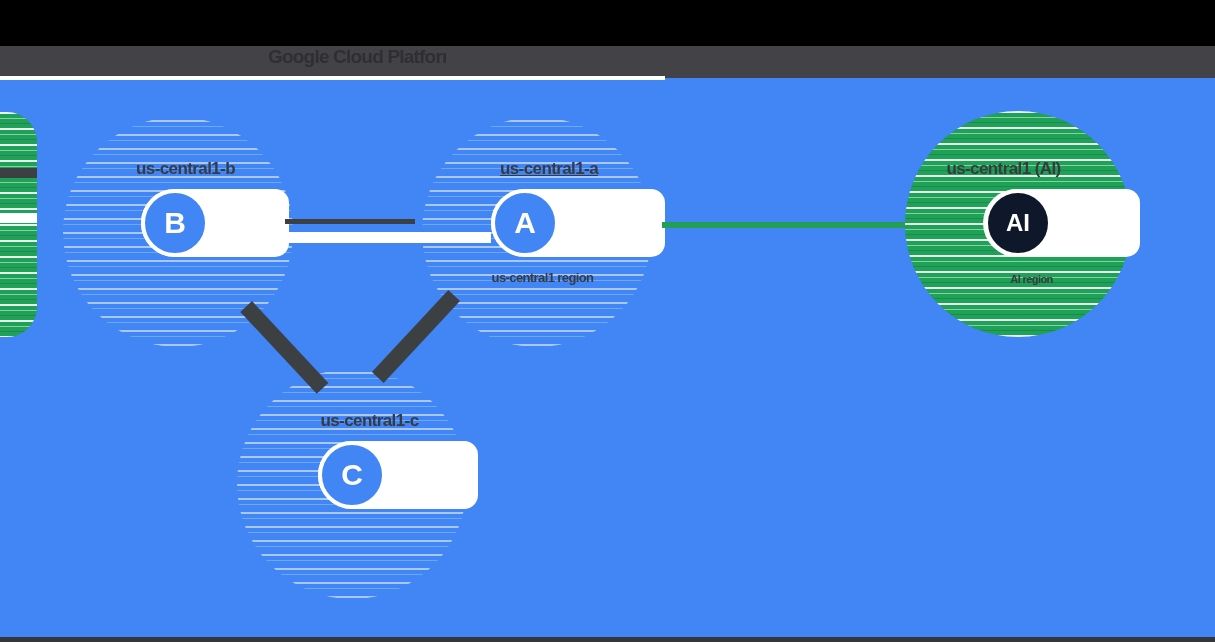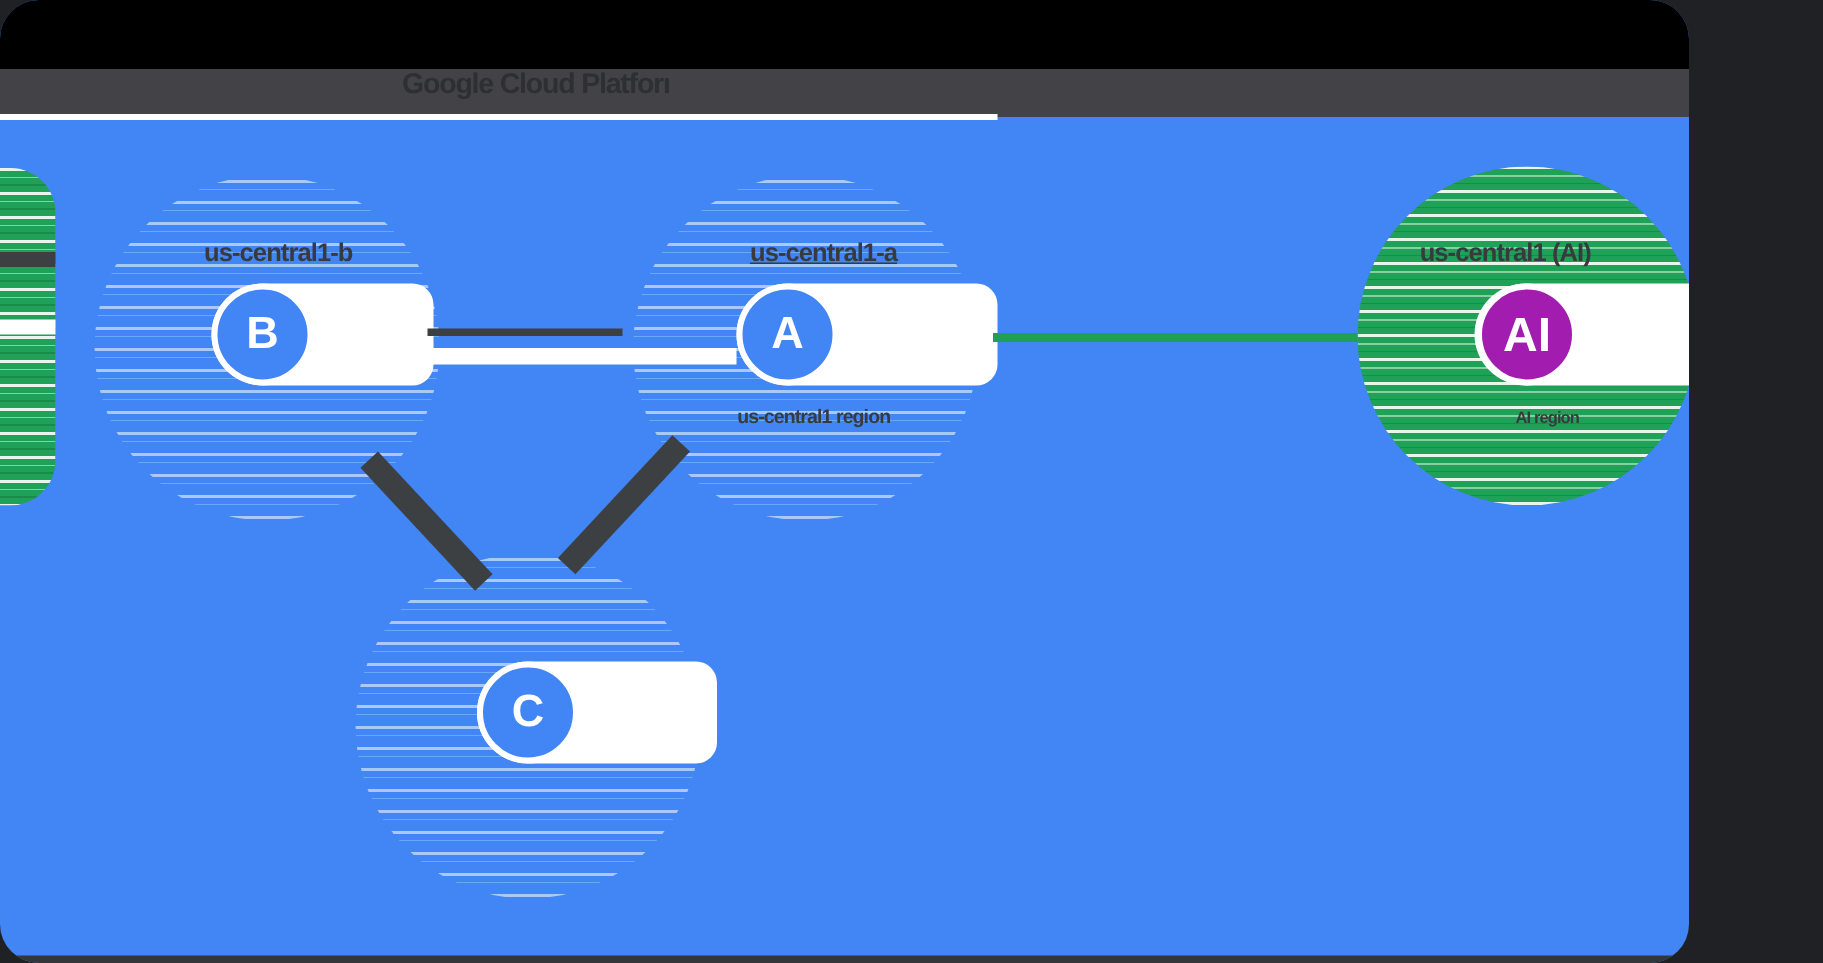--- a/index.html
+++ b/index.html
@@ -1,20 +1,19 @@
 <!DOCTYPE html>
 <html><head>
 <meta charset="utf-8">
 <style>
   html,body{margin:0;padding:0;background:#202124;}
   .stage{
-    position:relative;width:1126px;height:642px;overflow:hidden;
+    position:relative;width:1215px;height:642px;overflow:hidden;
     background:#4285F4;
     font-family:"Liberation Sans", sans-serif;
-    border-radius:26px;
   }
   
   .top-black{position:absolute;left:0;top:0;width:1215px;height:46px;background:#000;}
   .header-bar{position:absolute;left:0;top:46px;width:1215px;height:32px;background:#434347;}
   .figure-title{
     position:absolute;left:268px;top:45px;width:178px;height:24px;line-height:24px;
     text-align:center;font-size:19px;font-weight:bold;color:#2E2F33;letter-spacing:-0.8px;
     white-space:nowrap;overflow:hidden;
   }
   .header-underline{position:absolute;left:0;top:76px;width:665px;height:4px;background:#ffffff;}
@@ -82,21 +81,21 @@
   
   .node{
     position:absolute;width:60px;height:60px;border:4px solid #fff;border-radius:50%;
     display:flex;align-items:center;justify-content:center;z-index:5;
     color:#fff;font-weight:bold;
   }
   .node-blue{background:#4285F4;font-size:30px;}
   .node-b{left:141px;top:189px;}
   .node-a{left:491px;top:189px;}
   .node-c{left:318px;top:441px;}
-  .node-ai{left:984px;top:189px;background:#a21caf;font-size:32px;letter-spacing:0;}
+  .node-ai{left:984px;top:189px;background:#0f172a;font-size:24px;letter-spacing:0;}
 </style>
 </head>
 <body>
 
 <div class="stage">
 
   <div class="top-black"></div>
   <div class="header-bar"></div>
   <span class="figure-title">Google Cloud Platform</span>
   <div class="header-underline"></div>
@@ -116,20 +115,21 @@
   <div class="capsule capsule-ai"></div>
   <div class="white-bridge"></div>
 
   <div class="line line-ba"></div>
   <div class="line line-a-ai"></div>
   <div class="wedge wedge-bc"></div>
   <div class="wedge wedge-ac"></div>
 
   <div class="lbl zone-lbl lbl-b">us-central1-b</div>
   <div class="lbl zone-lbl lbl-a">us-central1-a</div>
+  <div class="lbl zone-lbl lbl-c">us-central1-c</div>
   <div class="lbl zone-lbl lbl-ai">us-central1 (AI)</div>
   <div class="lbl lbl-region">us-central1 region</div>
   <div class="lbl lbl-ai-sub">AI region</div>
 
   <div class="node node-blue node-b">B</div>
   <div class="node node-blue node-a">A</div>
   <div class="node node-blue node-c">C</div>
   <div class="node node-ai">AI</div>
 
   <div class="bottom-bar"></div>

